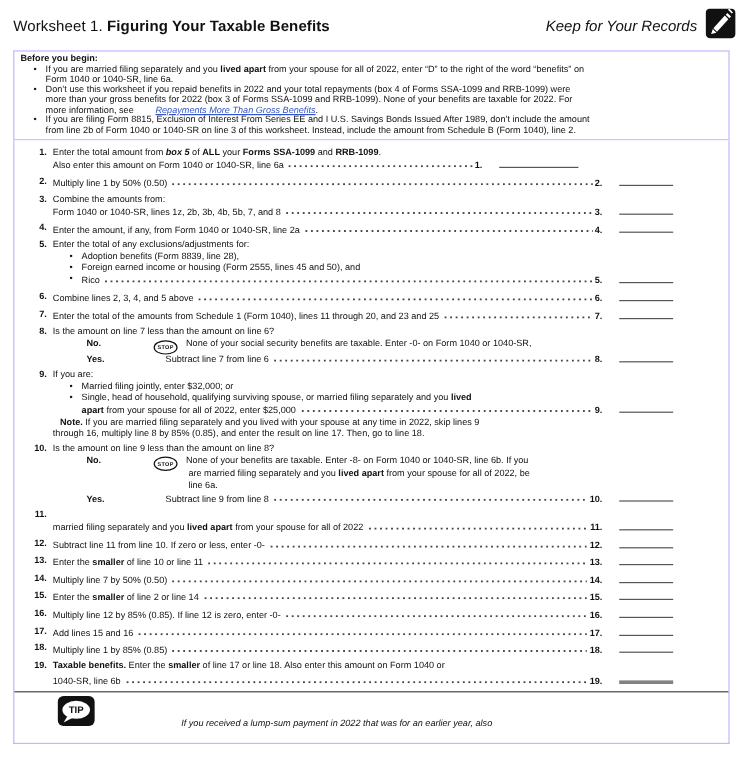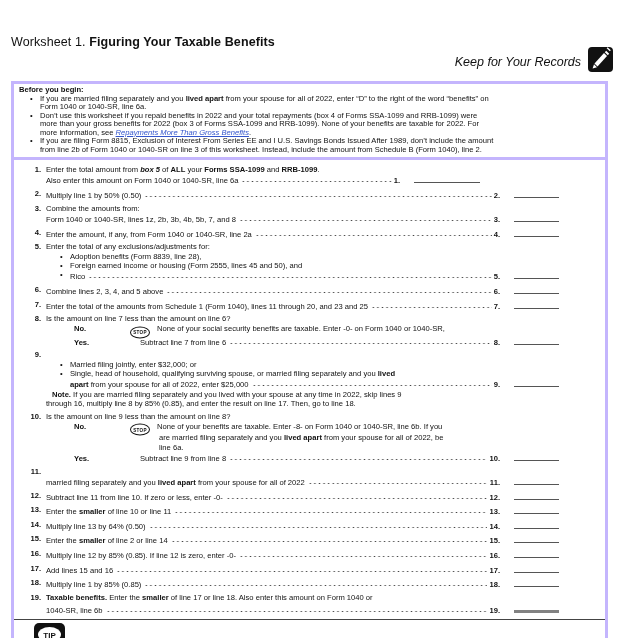--- a/index.html
+++ b/index.html
@@ -4,31 +4,31 @@
 <style>
   html,body { margin:0; padding:0; background:#fff; }
   body {
     width:624px; height:638px; overflow:hidden; color:#111;
     font-family:"Liberation Sans","DejaVu Sans",sans-serif;
     -webkit-font-smoothing:antialiased;
   }
   .b { font-weight:bold;text-align:center; }
   .i { font-style:italic; }
   .u { text-decoration:underline; }
-  .link { color:var(--link,#3355cc); }
+  .link { color:var(--link,#3355cc);margin-left:16px; }
 
   
   .hdr { display:flex; align-items:center; padding:7px 11px 5px 11px; }
   .hdr-title { font-size:12.5px; letter-spacing:.1px; }
-  .hdr-right { margin-left:auto; display:flex; align-items:center; gap:7px;margin-top:40px; }
+  .hdr-right { margin-left:auto; display:flex; align-items:center; gap:7px; }
   .records { font-style:italic; font-size:12.5px; }
   .icon-sq { display:block; }
 
   
-  .box { margin-left:11px; width:597px; border:3px solid #c4b5fd; box-sizing:border-box; background:#fff; }
+  .box { margin-left:11px; width:597px; border:1px solid #c4b5fd; box-sizing:border-box; background:#fff; }
 
   
   .before { padding:2px 6px 3px 4px; font-size:7.6px; line-height:8.5px; }
   .before-h { font-weight:bold; padding-left:1px; }
   .b-row { position:relative; padding-left:22px; white-space:pre; }
   .b-dot { position:absolute; left:12px; }
 
   
   .main { border-top:0; padding-top:5px; }
   .ws { min-height:441px; }
@@ -59,21 +59,21 @@
     background-position:left calc(100% - 2.5px);
   }
   .rnum { font-weight:bold; white-space:nowrap; }
   .blank { flex:0 0 45px; border-bottom:1px solid #555; height:8px; }
   .blank { margin-left:14px; }
   .blank.wide { flex:0 0 66px; margin-right:79px; }
   .blank.thick { border-bottom:3px solid #828282; }
 
   
   .tipsec { border-top:1px solid #444; height:43px; display:flex; align-items:flex-start; padding-top:3px; box-sizing:border-box; }
-  .tip-icon-wrap { margin-left:20px; }
+  .tip-icon-wrap { margin-left:36px; }
   .tip-text { margin-left:72px; font-style:italic; font-size:7.6px; line-height:9.2px; white-space:pre; }
 </style>
 </head>
 <body>
 
 <div class="hdr">
   <div class="hdr-title">
     <span>Worksheet 1. </span><span class="b">Figuring Your Taxable Benefits</span>
   </div>
   <div class="hdr-right">
@@ -244,20 +244,23 @@
             <span class="txt"><span>Subtract line 7 from line 6</span></span>
             <span class="dots"></span>
             <span class="rnum">8.</span>
             <span class="blank "></span>
           </div>
         </div>
       </div>
       <div class="item">
         <div class="row">
           <span class="lnum">9.</span>
+          <div class="rc ">
+            <span class="txt"><span>If you are:</span></span>
+          </div>
         </div>
         <div class="row">
           <span class="lnum"></span>
           <div class="rc bullet">
             <span class="bdot">•</span>
             <span class="txt"><span>Married filing jointly, enter $32,000; or</span></span>
           </div>
         </div>
         <div class="row">
           <span class="lnum"></span>
@@ -362,21 +365,21 @@
             <span class="dots"></span>
             <span class="rnum">13.</span>
             <span class="blank "></span>
           </div>
         </div>
       </div>
       <div class="item">
         <div class="row">
           <span class="lnum">14.</span>
           <div class="rc ">
-            <span class="txt"><span>Multiply line 13 by 64% (0.50)</span></span>
+            <span class="txt"><span>Multiply line 7 by 50% (0.50)</span></span>
             <span class="dots"></span>
             <span class="rnum">14.</span>
             <span class="blank "></span>
           </div>
         </div>
       </div>
       <div class="item">
         <div class="row">
           <span class="lnum">15.</span>
           <div class="rc ">

